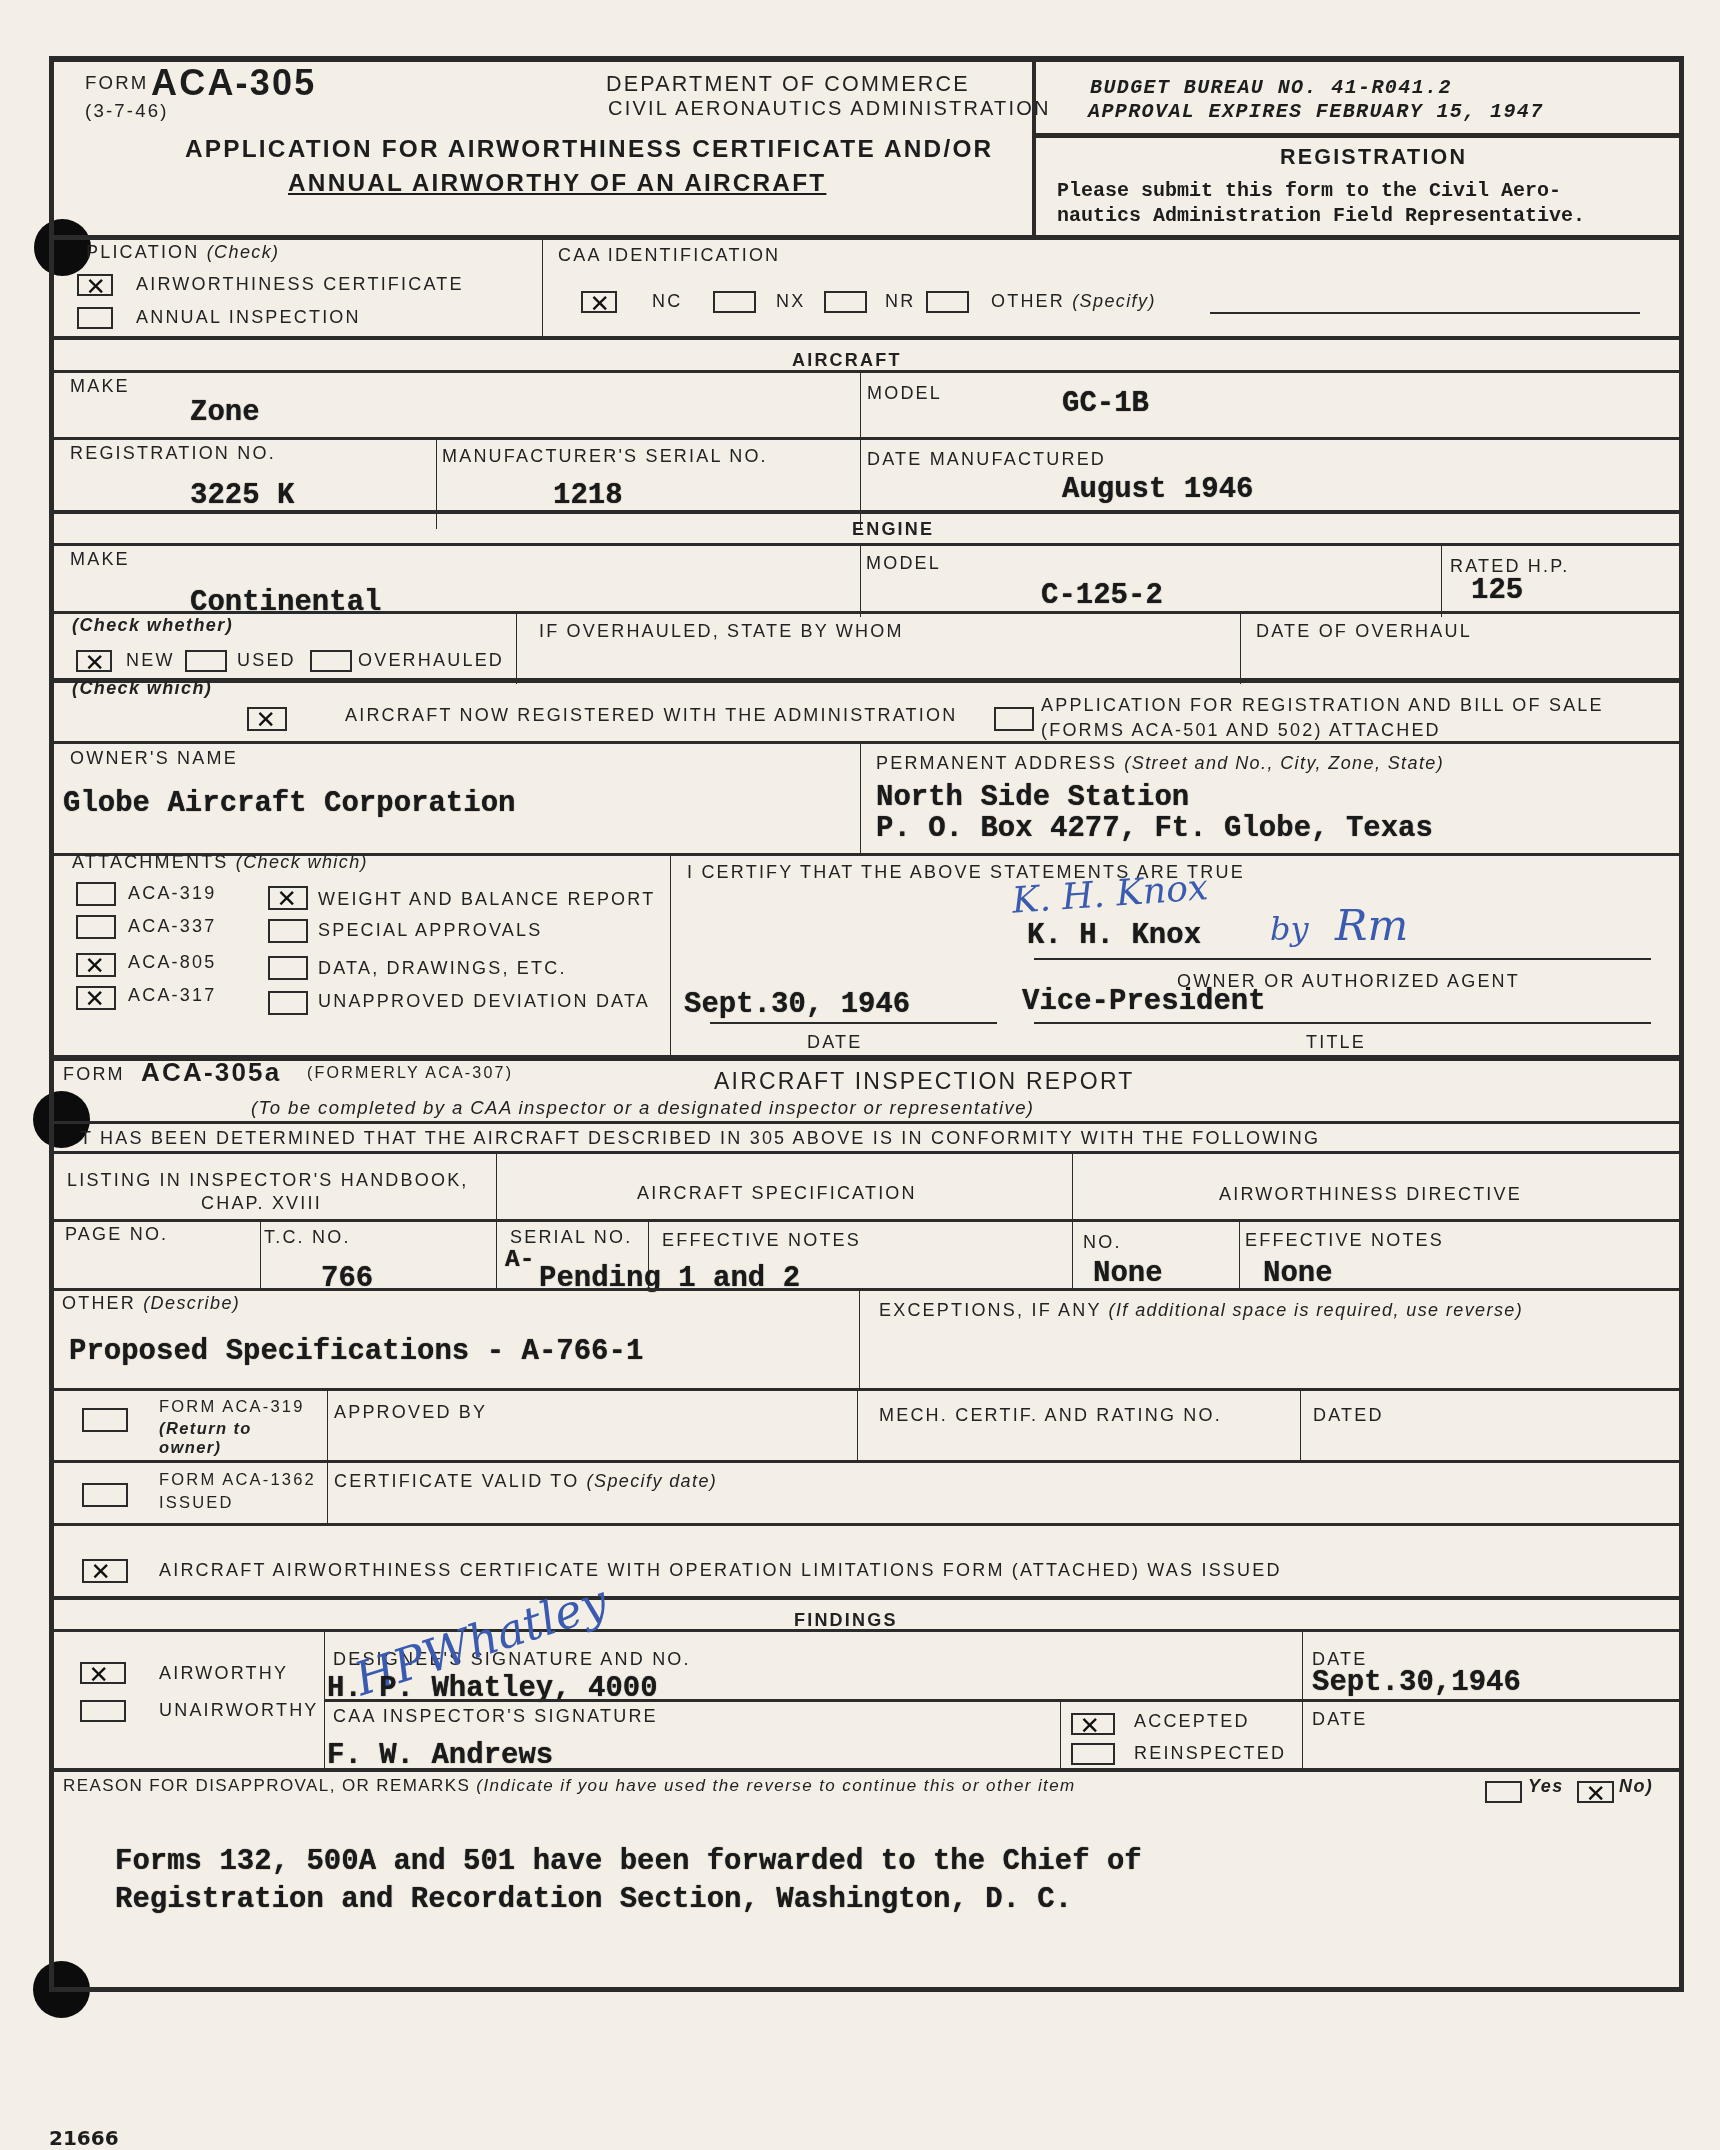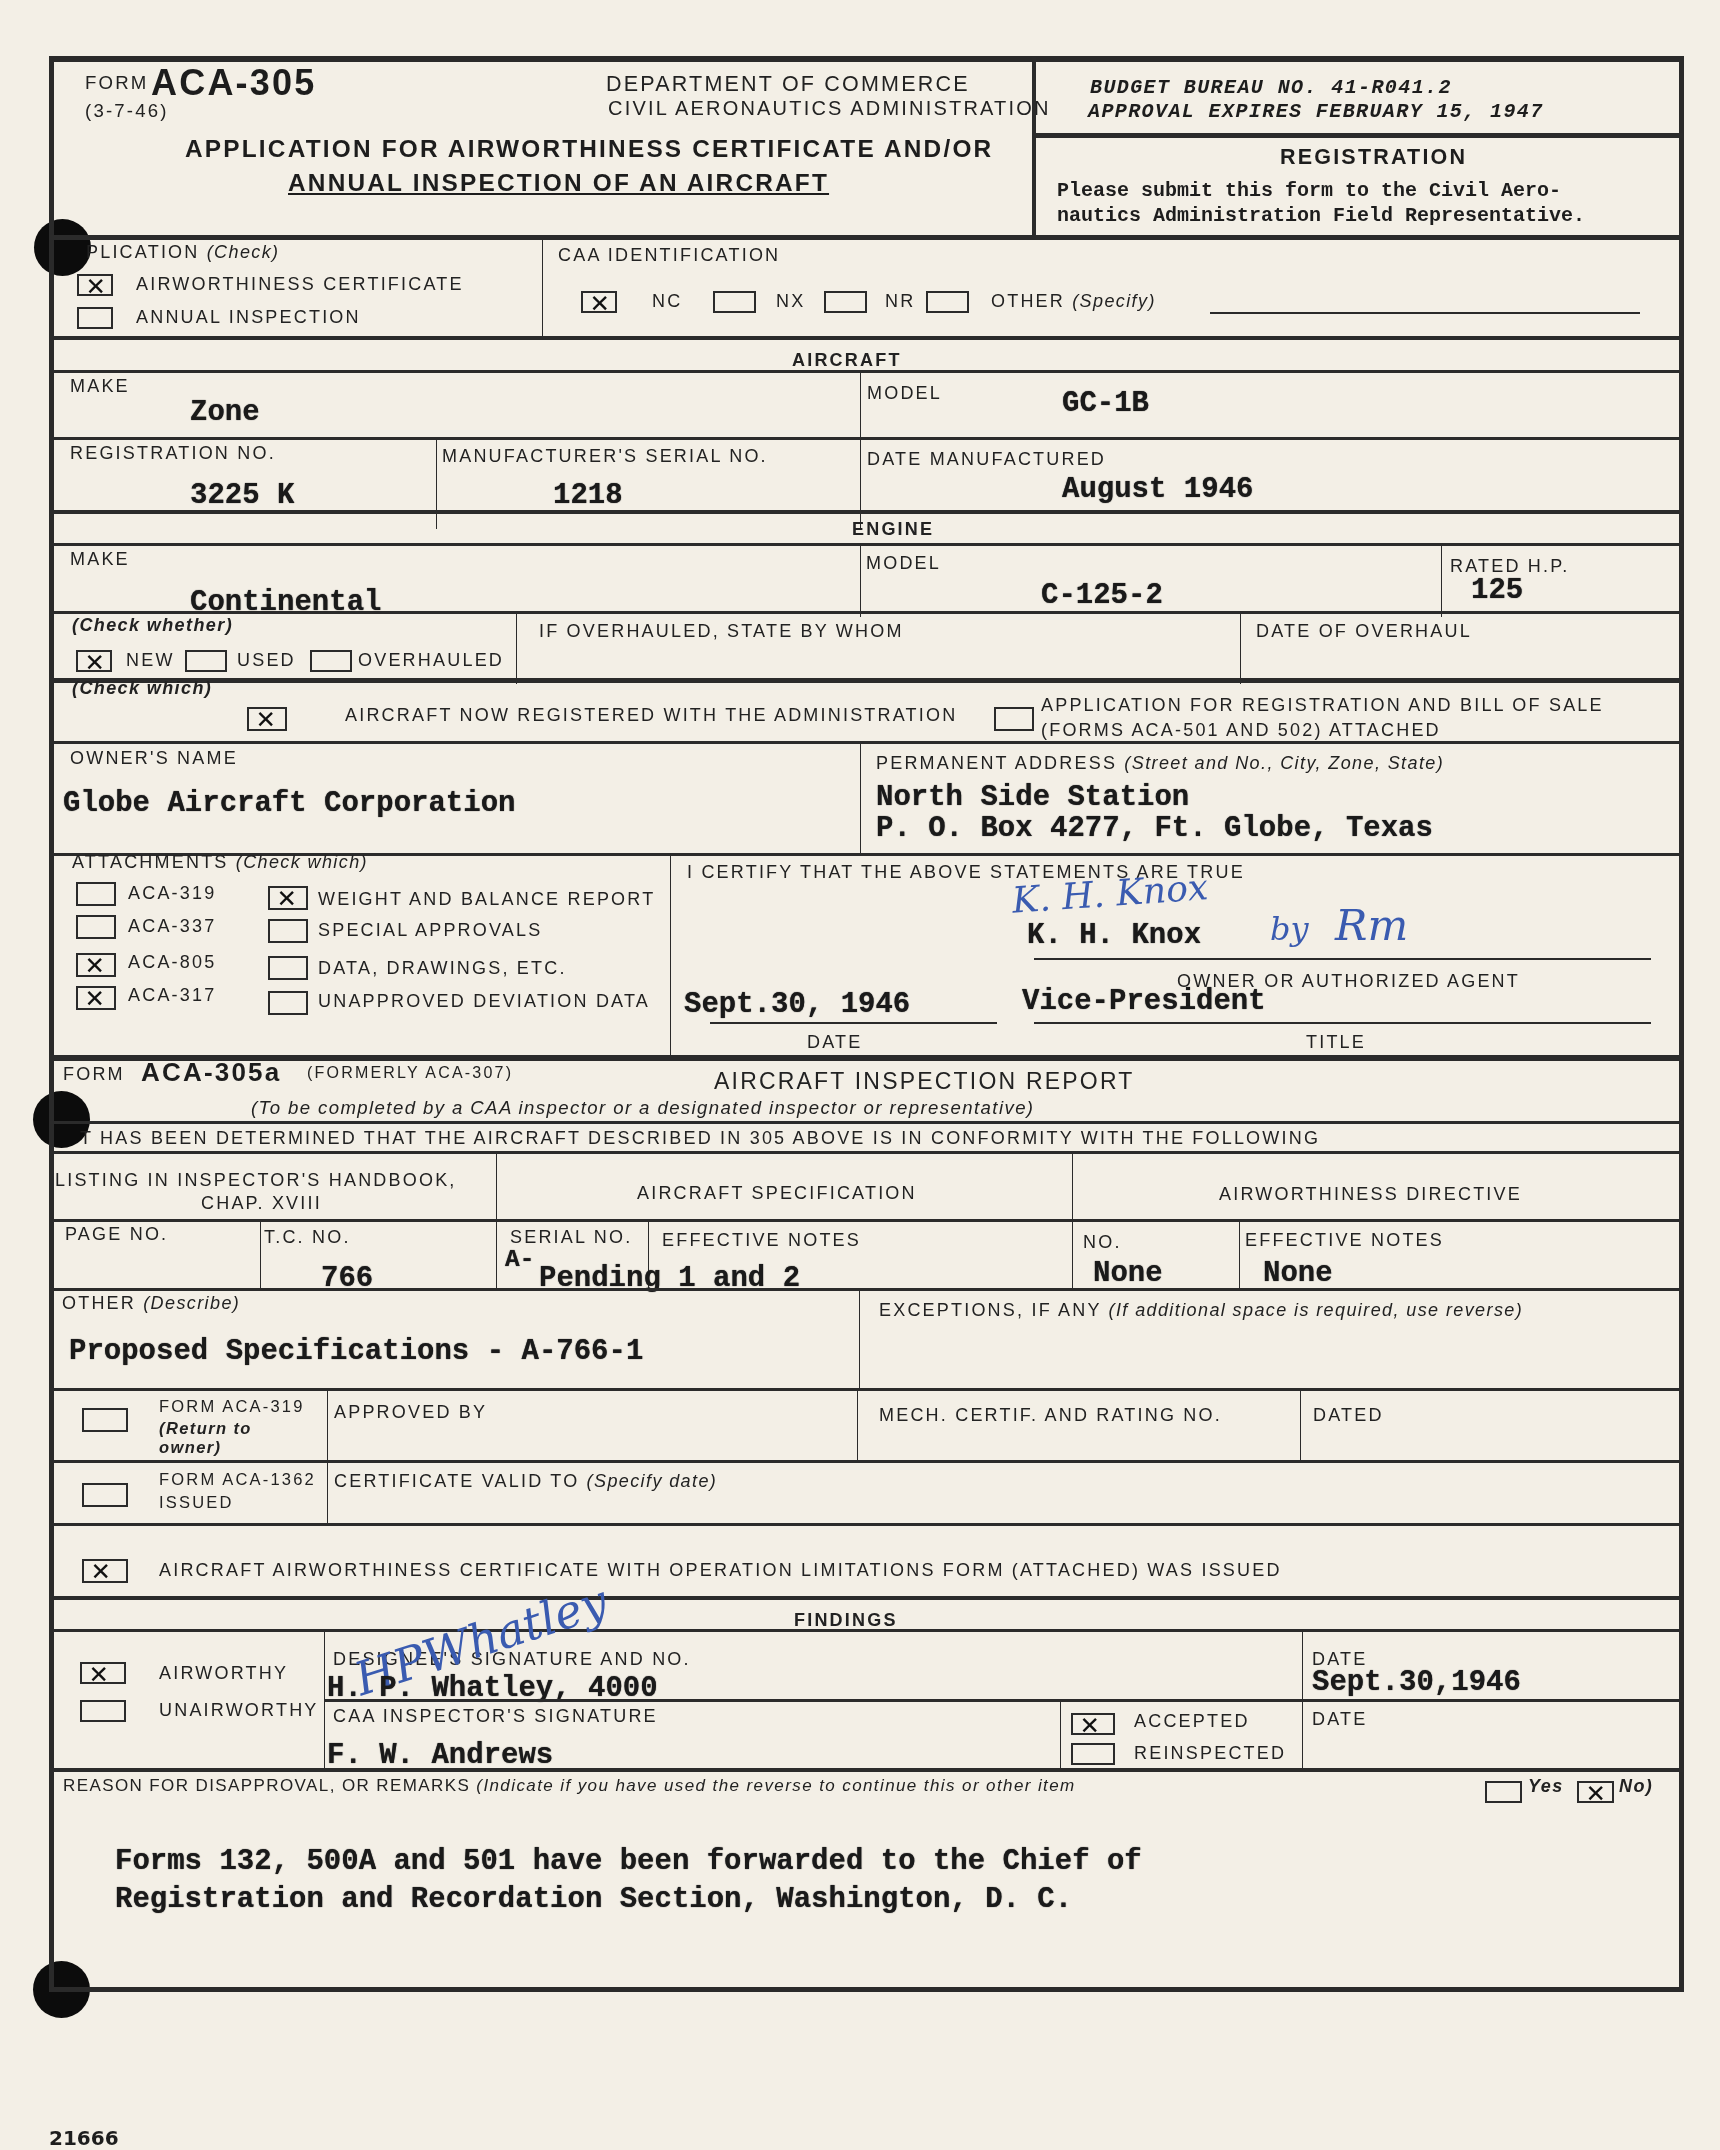--- a/index.html
+++ b/index.html
@@ -27,21 +27,21 @@
 <div class="hole" style="left:33px;top:1961px;"></div>
 
 <div style="position:absolute;left:49px;top:56px;width:1635px;height:1936px;border:5.7px solid #2a2a2a;border-top-width:6.5px;box-sizing:border-box;"></div>
 
 <div class="abs lbl" style="left:85px;top:72px;font-size:18.6px;">FORM</div>
 <div class="abs title-big" style="left:151px;top:62px;font-size:36px;">ACA-305</div>
 <div class="abs lbl" style="left:85px;top:100px;font-size:18.6px;">(3-7-46)</div>
 <div class="abs lbl" style="left:606px;top:72px;font-size:21.5px;">DEPARTMENT OF COMMERCE</div>
 <div class="abs lbl" style="left:608px;top:97px;font-size:20px;">CIVIL AERONAUTICS ADMINISTRATION</div>
 <div class="abs title-big" style="left:185px;top:135px;font-size:24.4px;">APPLICATION FOR AIRWORTHINESS CERTIFICATE AND/OR</div>
-<div class="abs title-big" style="left:288px;top:169px;font-size:24.4px;text-decoration:underline;">ANNUAL INSPECTION OF AN AIRCRAFT</div>
+<div class="abs title-big" style="left:288px;top:169px;font-size:24.4px;text-decoration:underline;">ANNUAL AIRWORTHY OF AN AIRCRAFT</div>
 
 <div class="vline" style="left:1032px;top:57px;height:179px;width:4.3px;"></div>
 <div class="abs budget" style="left:1090px;top:76px;">BUDGET BUREAU NO. 41-R041.2</div>
 <div class="abs budget" style="left:1088px;top:100px;">APPROVAL EXPIRES  FEBRUARY 15, 1947</div>
 <div class="hline" style="left:1032px;top:133px;width:651px;height:5px;"></div>
 <div class="abs title-big" style="left:1280px;top:145px;font-size:21.5px;">REGISTRATION</div>
 <div class="abs instr" style="left:1057px;top:179px;">Please submit  this form to the Civil Aero-</div>
 <div class="abs instr" style="left:1057px;top:204px;">nautics Administration Field Representative.</div>
 
 <div class="hline" style="left:50px;top:235px;width:1633px;height:5px;"></div>
@@ -185,21 +185,21 @@
 <div class="abs title-big" style="left:141px;top:1057px;font-size:26px;">ACA-305a</div>
 <div class="abs lbl" style="left:307px;top:1064px;font-size:16px;">(FORMERLY ACA-307)</div>
 <div class="abs lbl" style="left:714px;top:1068px;font-size:23px;">AIRCRAFT INSPECTION REPORT</div>
 <div class="abs lbl" style="left:251px;top:1097px;font-size:18.6px;">
   <i>(To be completed by a CAA inspector or a designated inspector or representative)</i>
 </div>
 <div class="hline" style="left:50px;top:1121px;width:1633px;height:2.9px;"></div>
 <div class="abs lbl" style="left:80px;top:1128px;">T HAS BEEN DETERMINED THAT THE AIRCRAFT DESCRIBED IN 305 ABOVE IS IN CONFORMITY WITH THE FOLLOWING</div>
 <div class="hline" style="left:50px;top:1151px;width:1633px;height:2.9px;"></div>
 
-<div class="abs lbl" style="left:55px;top:1170px;">LISTING IN INSPECTOR'S HANDBOOK,</div>
+<div class="abs lbl" style="left:67px;top:1170px;">LISTING IN INSPECTOR'S HANDBOOK,</div>
 <div class="abs lbl" style="left:201px;top:1193px;">CHAP. XVIII</div>
 <div class="vline" style="left:496px;top:1153px;height:136px;"></div>
 <div class="abs lbl" style="left:637px;top:1183px;">AIRCRAFT SPECIFICATION</div>
 <div class="vline" style="left:1072px;top:1153px;height:136px;"></div>
 <div class="abs lbl" style="left:1219px;top:1184px;">AIRWORTHINESS DIRECTIVE</div>
 
 <div class="hline" style="left:50px;top:1219px;width:1633px;height:2.9px;"></div>
 <div class="abs lbl" style="left:65px;top:1224px;">PAGE NO.</div>
 <div class="abs" style="left:65px;top:1247px;width:179px;height:29px;"></div>
 <div class="vline" style="left:260px;top:1220px;height:69px;"></div>

